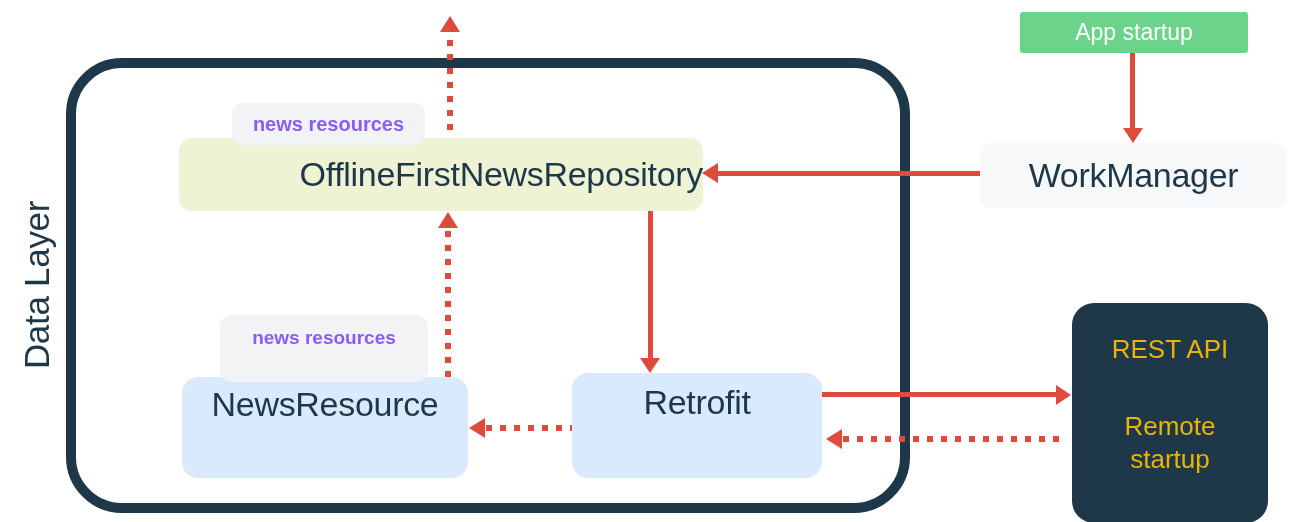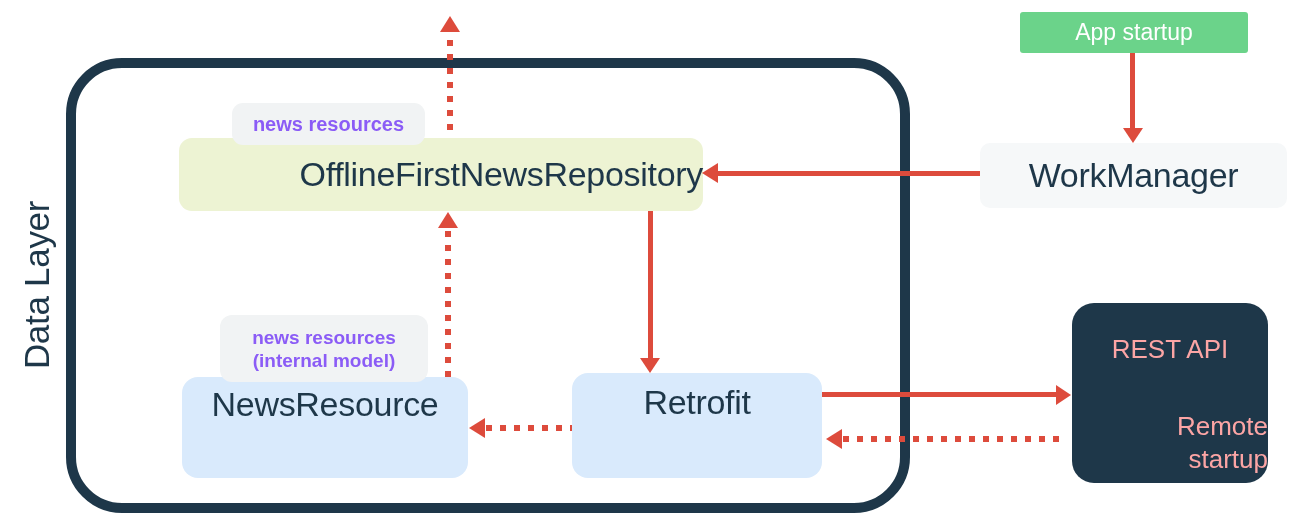--- a/index.html
+++ b/index.html
@@ -40,25 +40,25 @@
   }
   .node-work{
     left:980px;top:143px;width:307px;height:65px;background:var(--card-gray);
     border-radius:10px;font-size:34px;line-height:65px;letter-spacing:-0.3px;
   }
   .node-green{
     left:1020px;top:12px;width:228px;height:41px;background:var(--green);
     border-radius:3px;color:#fff;font-weight:normal;font-size:23px;line-height:41px;
   }
   .node-rest{
-    left:1072px;top:303px;width:196px;height:180px;background:var(--navy);
-    border-radius:22px;color:#fca5a5;
+    left:1072px;top:303px;width:196px;height:220px;background:var(--navy);
+    border-radius:22px;color:#eab308;
   }
   .rest-title{left:0;top:31px;width:100%;text-align:center;font-size:26px;font-weight:500;}
-  .rest-sub{left:0;top:107px;width:100%;text-align:right;font-size:26px;font-weight:500;line-height:33px;}
+  .rest-sub{left:0;top:107px;width:100%;text-align:center;font-size:26px;font-weight:500;line-height:33px;}
   .line2{display:block;}
   
   .tag{
     z-index:3;background:var(--tag-gray);text-align:center;font-weight:bold;
     color:#8b5cf6;box-sizing:border-box;
   }
   .tag-repo{left:232px;top:103px;width:193px;height:42px;border-radius:11px;font-size:20px;line-height:42px;}
   .tag-dao{left:220px;top:315px;width:208px;height:67px;border-radius:12px;font-size:19px;line-height:23px;padding-top:11px;}
   
   .arrow-part{z-index:4;}
@@ -109,21 +109,20 @@
   </div>
   <div class="abs tag tag-repo">
     <span>news resources</span>
   </div>
 
   <div class="abs node node-dao">
     <span class="line2">NewsResource</span>
   </div>
   <div class="abs tag tag-dao">
     <span class="line2">news resources</span>
-    <span class="line2">(internal model)</span>
   </div>
 
   <div class="abs node node-retrofit">
     <span class="line2">Retrofit</span>
   </div>
 
   <div class="abs node node-work">
     <span>WorkManager</span>
   </div>
 

